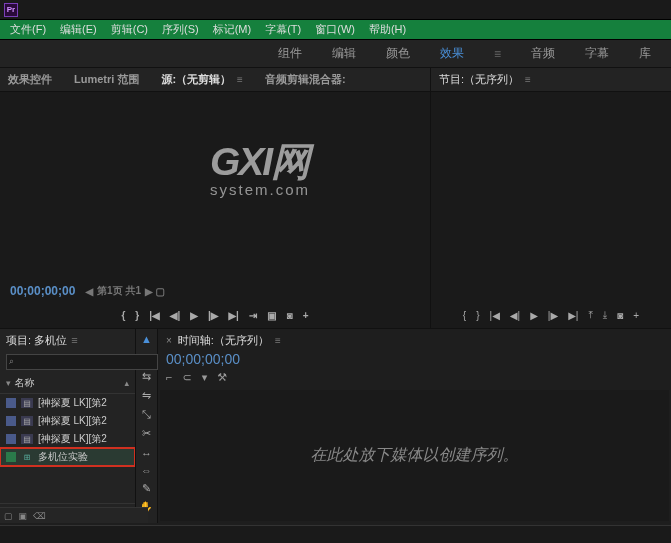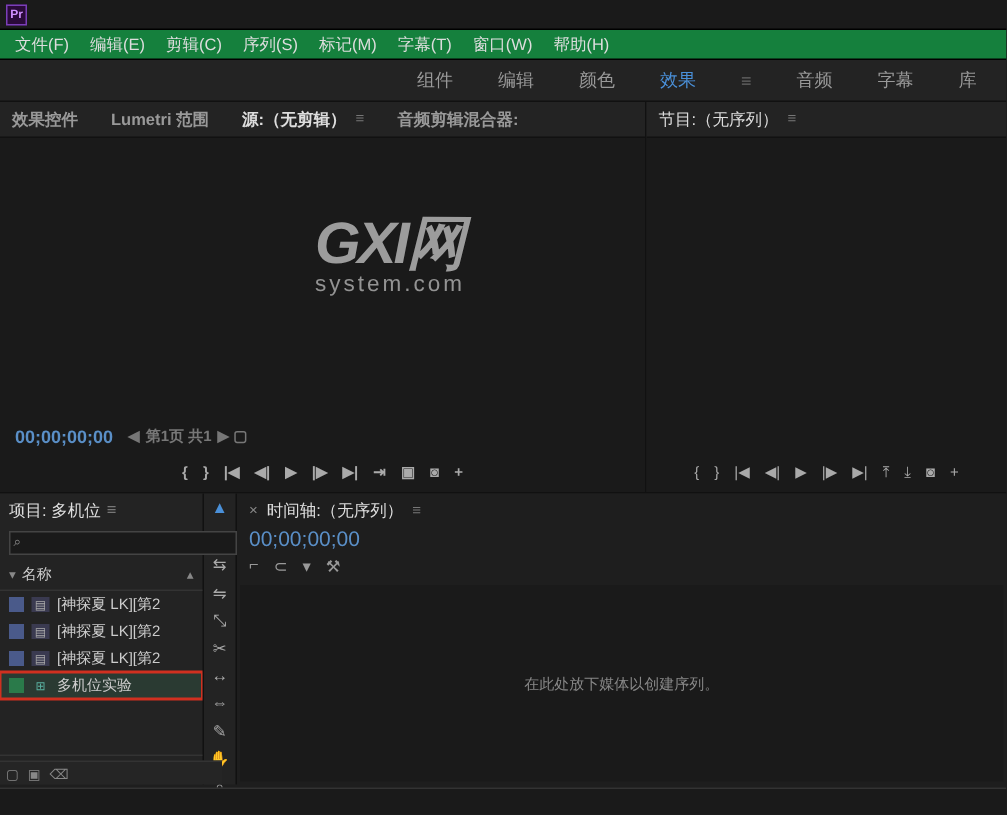--- a/index.html
+++ b/index.html
@@ -80,21 +80,21 @@
 .tools .tool.active { color: #4a90d9; }
 
 
 .timeline-panel { flex: 1; display: flex; flex-direction: column; background: #1e1e1e; }
 .timeline-header { height: 22px; display: flex; align-items: center; padding: 0 8px; gap: 6px; }
 .timeline-header .x { color: #888; font-size: 10px; }
 .timeline-header .label { color: #ddd; font-size: 11px; }
 .timeline-header .menu-glyph { color: #777; font-size: 10px; }
 .timeline-tc { padding: 0 8px; color: #5a8fc7; font-size: 14px; }
 .timeline-tools { display: flex; gap: 10px; padding: 4px 8px; color: #999; font-size: 11px; }
-.timeline-body { flex: 1; display: flex; align-items: center; justify-content: center; color: #888; font-size: 10px; background: #1a1a1a; margin: 2px; }
+.timeline-body { flex: 1; display: flex; align-items: center; justify-content: center; color: #888; font-size: 16px; background: #1a1a1a; margin: 2px; font-style: italic; }
 
 
 .mini-bar { position: absolute; bottom: 20px; left: 0; height: 16px; width: 148px; background: #252525; display: flex; align-items: center; padding: 0 4px; gap: 6px; color: #888; font-size: 9px; border-top: 1px solid #333; }
 
 .status-bar { position: absolute; bottom: 0; left: 0; right: 0; height: 18px; background: #1a1a1a; border-top: 1px solid #333; }
 </style>
 </head>
 <body>
 
 <div class="titlebar">

